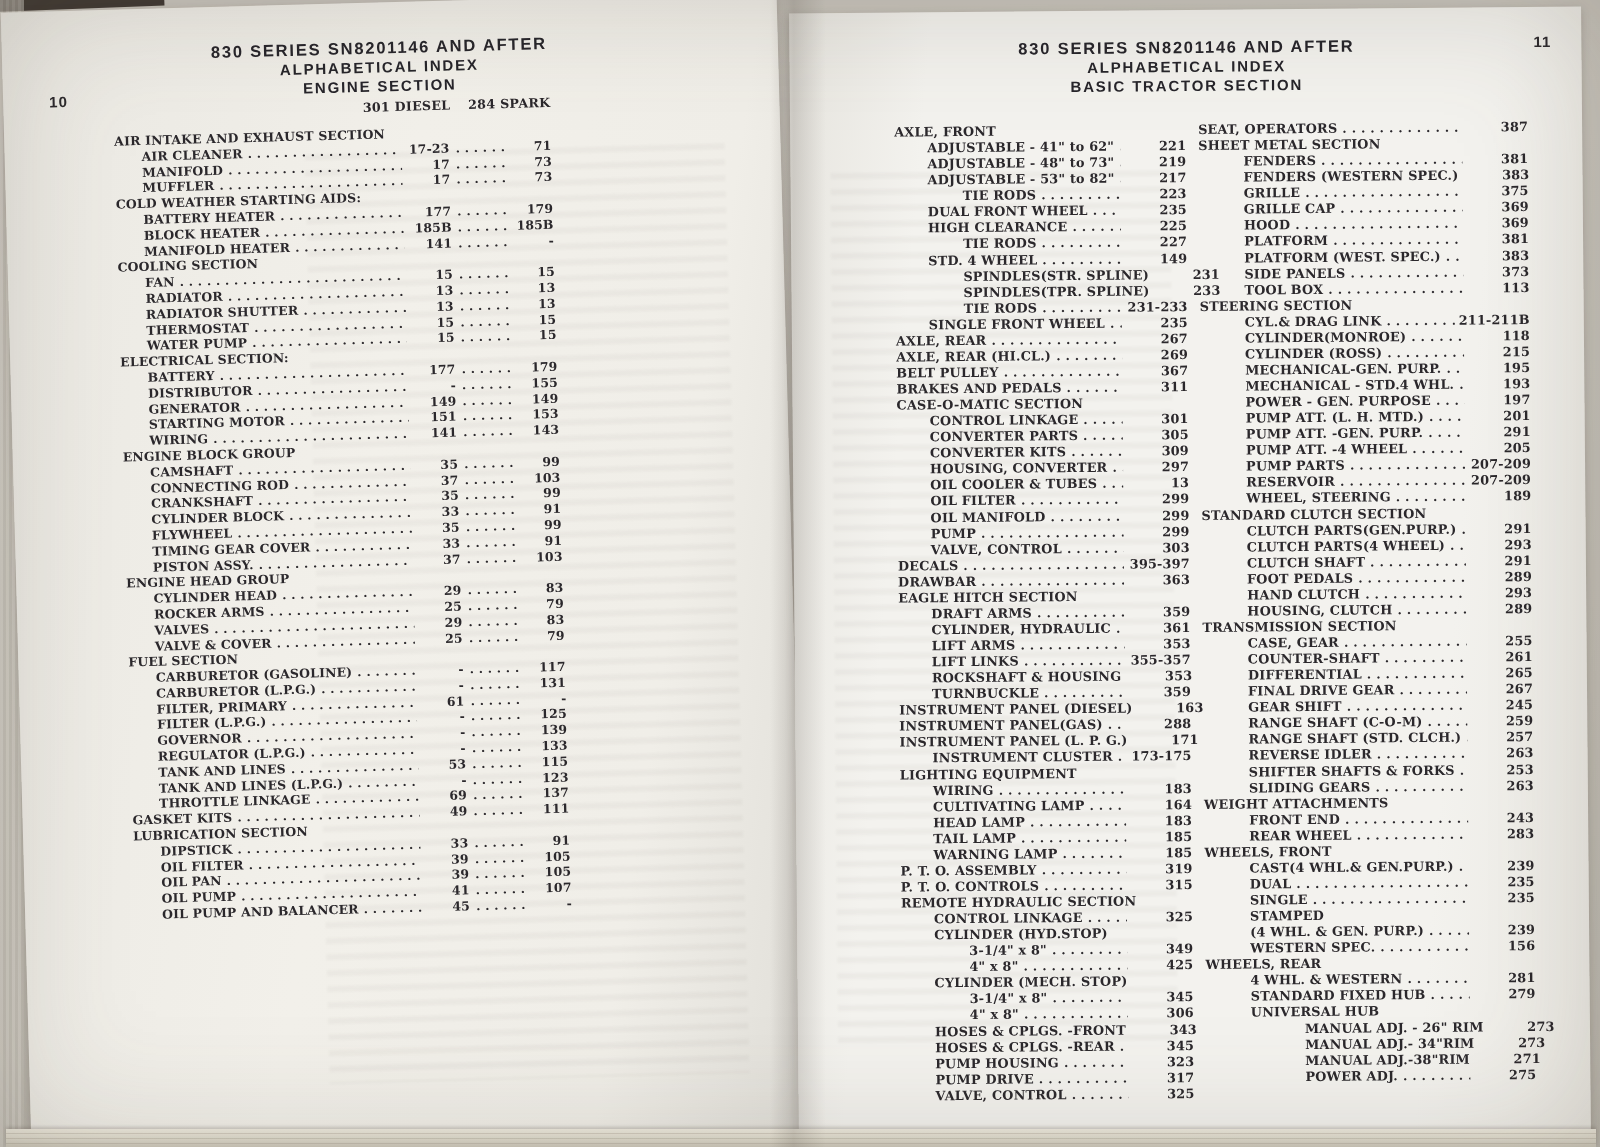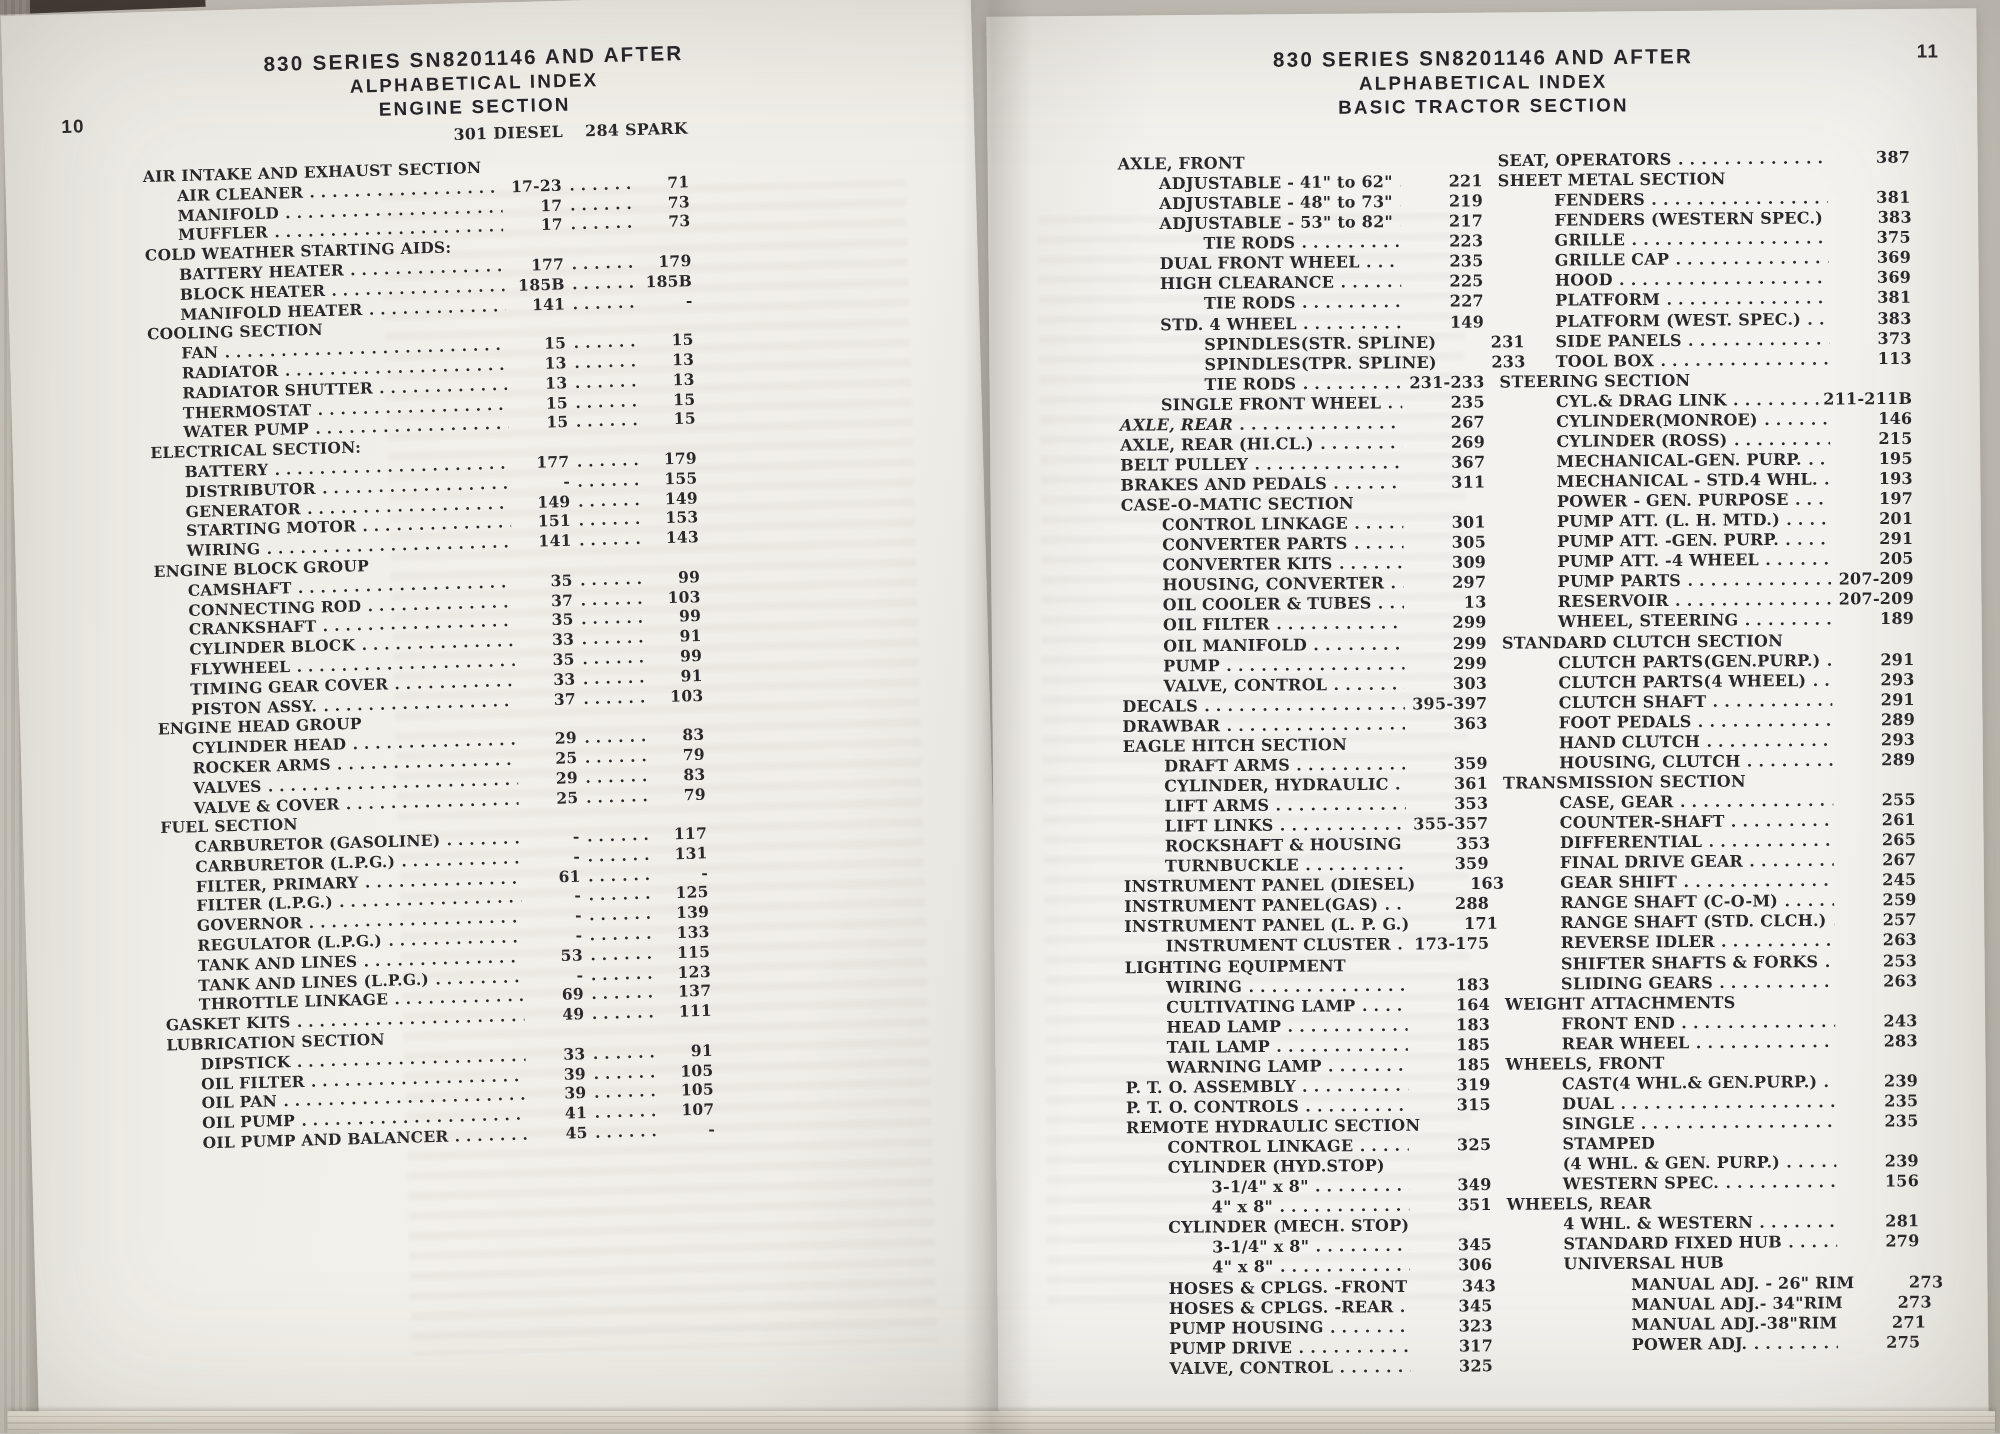--- a/index.html
+++ b/index.html
@@ -460,21 +460,21 @@
         <span class="lbl" style="padding-left: 68px;">TIE RODS</span>
         <span class="ldr"></span>
         <span class="pg">231-233</span>
       </div>
       <div class="row">
         <span class="lbl" style="padding-left: 33px;">SINGLE FRONT WHEEL</span>
         <span class="ldr"></span>
         <span class="pg">235</span>
       </div>
       <div class="row">
-        <span class="lbl" style="padding-left: 0px; font-style: italic;">AXLE, REAR</span>
+        <span class="lbl" style="padding-left: 0px;">AXLE, REAR</span>
         <span class="ldr"></span>
         <span class="pg">267</span>
       </div>
       <div class="row">
         <span class="lbl" style="padding-left: 0px;">AXLE, REAR (HI.CL.)</span>
         <span class="ldr"></span>
         <span class="pg">269</span>
       </div>
       <div class="row">
         <span class="lbl" style="padding-left: 0px;">BELT PULLEY</span>
@@ -647,21 +647,21 @@
         <span class="lbl" style="padding-left: 33px;">CYLINDER (HYD.STOP)</span>
       </div>
       <div class="row">
         <span class="lbl" style="padding-left: 68px;">3-1/4" x 8"</span>
         <span class="ldr"></span>
         <span class="pg">349</span>
       </div>
       <div class="row">
         <span class="lbl" style="padding-left: 68px;">4" x 8"</span>
         <span class="ldr"></span>
-        <span class="pg">351</span>
+        <span class="pg">425</span>
       </div>
       <div class="row">
         <span class="lbl" style="padding-left: 33px;">CYLINDER (MECH. STOP)</span>
       </div>
       <div class="row">
         <span class="lbl" style="padding-left: 68px;">3-1/4" x 8"</span>
         <span class="ldr"></span>
         <span class="pg">345</span>
       </div>
       <div class="row">
@@ -753,21 +753,21 @@
         <span class="lbl" style="padding-left: 0px;">STEERING SECTION</span>
       </div>
       <div class="row">
         <span class="lbl" style="padding-left: 45px;">CYL.&amp; DRAG LINK</span>
         <span class="ldr"></span>
         <span class="pg">211-211B</span>
       </div>
       <div class="row">
         <span class="lbl" style="padding-left: 45px;">CYLINDER(MONROE)</span>
         <span class="ldr"></span>
-        <span class="pg">146</span>
+        <span class="pg">118</span>
       </div>
       <div class="row">
         <span class="lbl" style="padding-left: 45px;">CYLINDER (ROSS)</span>
         <span class="ldr"></span>
         <span class="pg">215</span>
       </div>
       <div class="row">
         <span class="lbl" style="padding-left: 45px;">MECHANICAL-GEN. PURP.</span>
         <span class="ldr"></span>
         <span class="pg">195</span>

